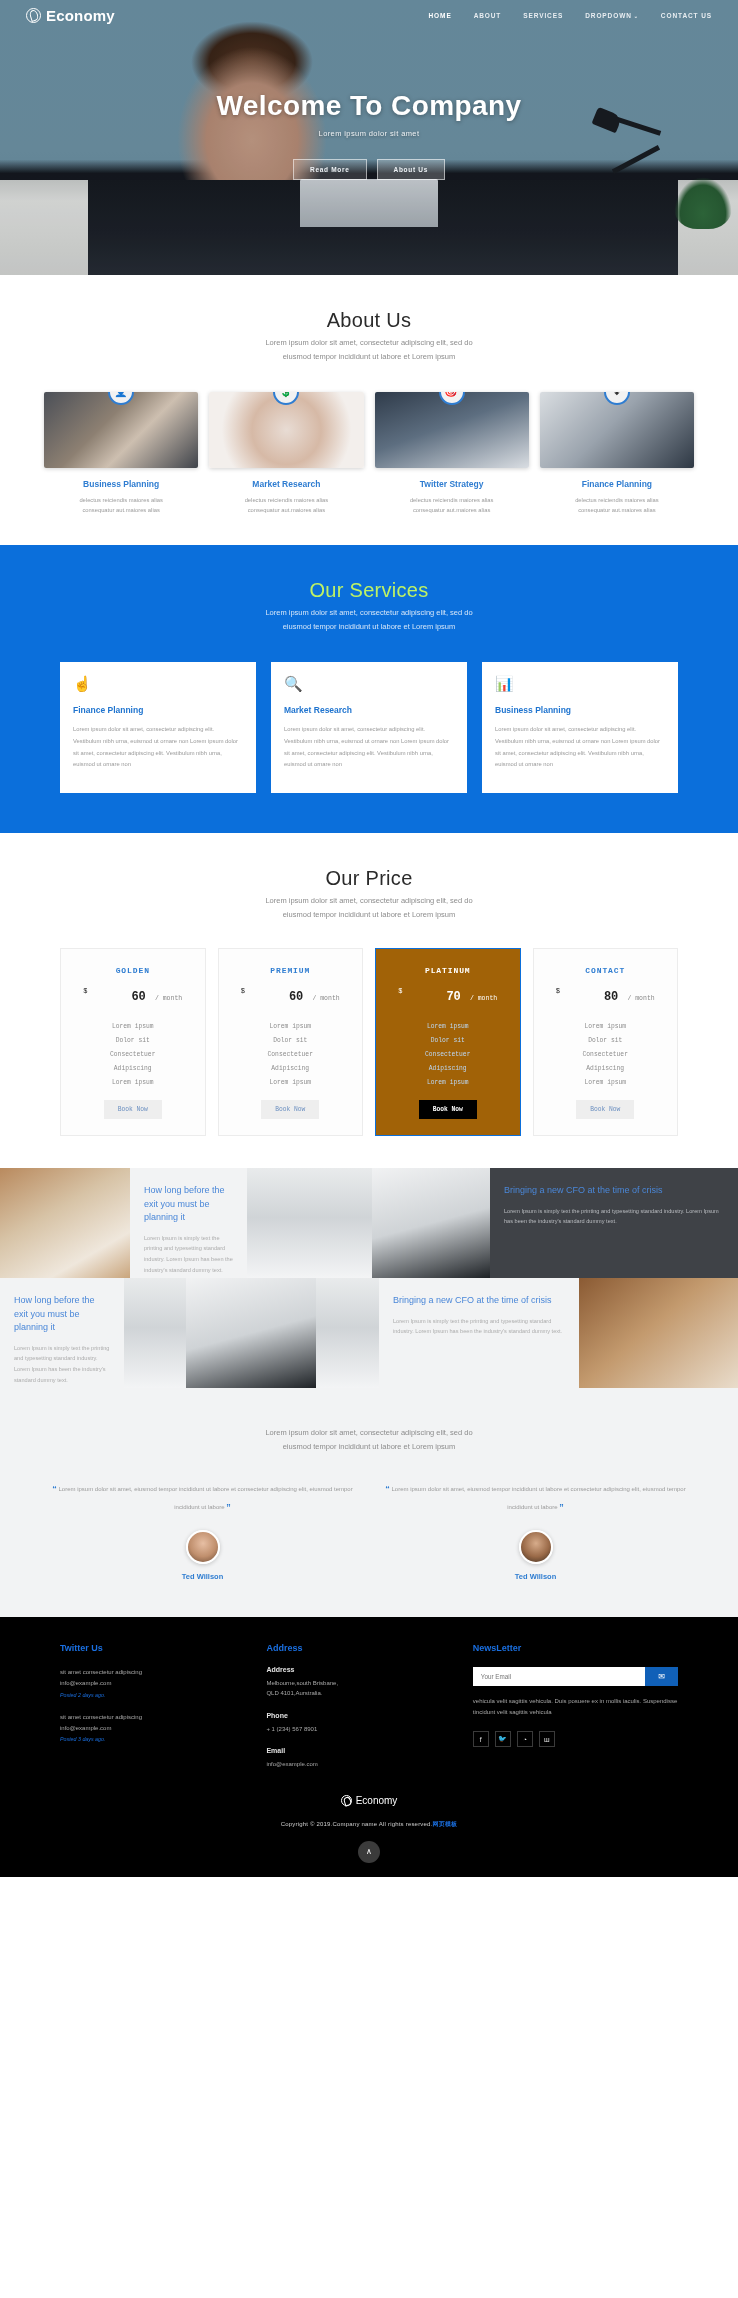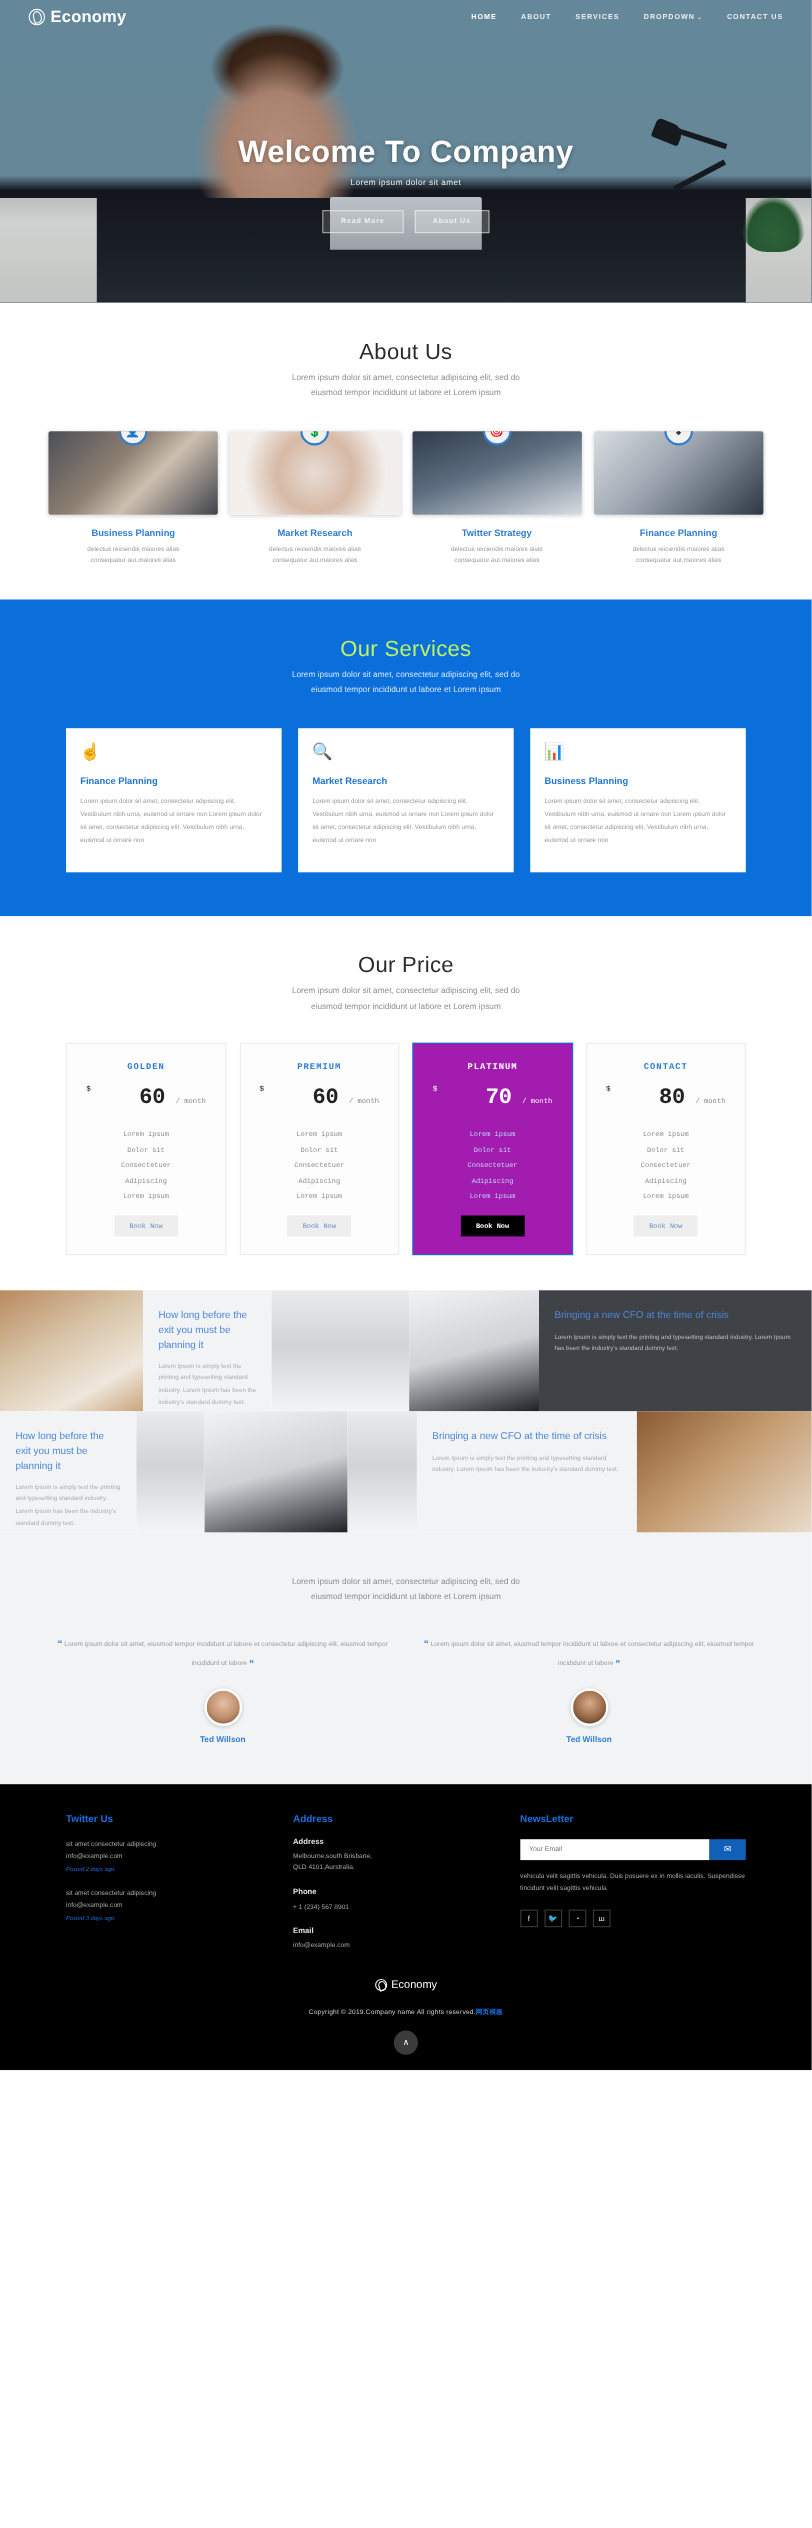--- a/index.html
+++ b/index.html
@@ -76,21 +76,21 @@
   .brand-name { color:#fff; font-size:15px; font-weight:bold; letter-spacing:.2px; }
   .nav { display:flex; align-items:center; gap:22px; }
   .nav a {
     color:#e9eef2; font-size:6.5px; letter-spacing:.9px;
     text-decoration:none; font-weight:bold;
   }
   .nav a.active { color:#fff; }
   .caret { font-size:5px; margin-left:2px; }
 
   .hero-title {
-    margin-top:92px;
+    margin-top:60px;
     font-size:28px; font-weight:bold; color:#fff;
     letter-spacing:.4px; text-shadow:0 1px 4px rgba(0,0,0,.35);
   }
   .hero-sub {
     margin-top:7px; font-size:7.5px; color:#f0f3f5; letter-spacing:.4px;
     text-shadow:0 1px 3px rgba(0,0,0,.4);
   }
   .hero-btns { margin-top:21px; display:flex; gap:10px; }
   .hero-btns button {
     font-family:inherit; cursor:pointer;
@@ -152,26 +152,26 @@
   .svc-title { margin-top:9px; font-size:8.5px; font-weight:bold; color:#1f74cf; }
   .svc-text { margin-top:9px; font-size:5.8px; color:#9a9a9a; line-height:2.05; }
 
   
   .price { background:#fff; padding:34px 0 32px; }
   .price-grid { display:flex; gap:12px; margin-top:26px; padding:0 60px; align-items:stretch;font-family:Liberation Mono, monospace; }
   .price-card {
     flex:1; background:#fdfdfd; border:1px solid #ececec;
     padding:17px 10px 16px; text-align:center;
   }
-  .price-card.feat { background:#a21caf; border-color:#0b6fdb; }
+  .price-card.feat { background:#a16207; border-color:#0b6fdb; }
   .price-name { font-size:8px; font-weight:bold; color:#2f7dd1; letter-spacing:.9px; }
   .price-card.feat .price-name { color:#fff; }
   .price-amt { margin-top:12px; color:#222; }
   .price-cur { font-size:7px; vertical-align:top; }
-  .price-val { font-size:20px; font-weight:bold; letter-spacing:-.3px;margin-left:44px; }
+  .price-val { font-size:12px; font-weight:bold; letter-spacing:-.3px;margin-left:44px; }
   .price-per { font-size:6.5px; color:#888; }
   .price-card.feat .price-amt,
   .price-card.feat .price-per { color:#fff; }
   .price-list { margin-top:14px; }
   .price-list li {
     list-style:none; font-size:6.3px; color:#8c8c8c; padding:3.5px 0;
   }
   .price-card.feat .price-list li { color:#bcd9f7; }
   .price-btn {
     margin-top:11px; display:inline-block;

